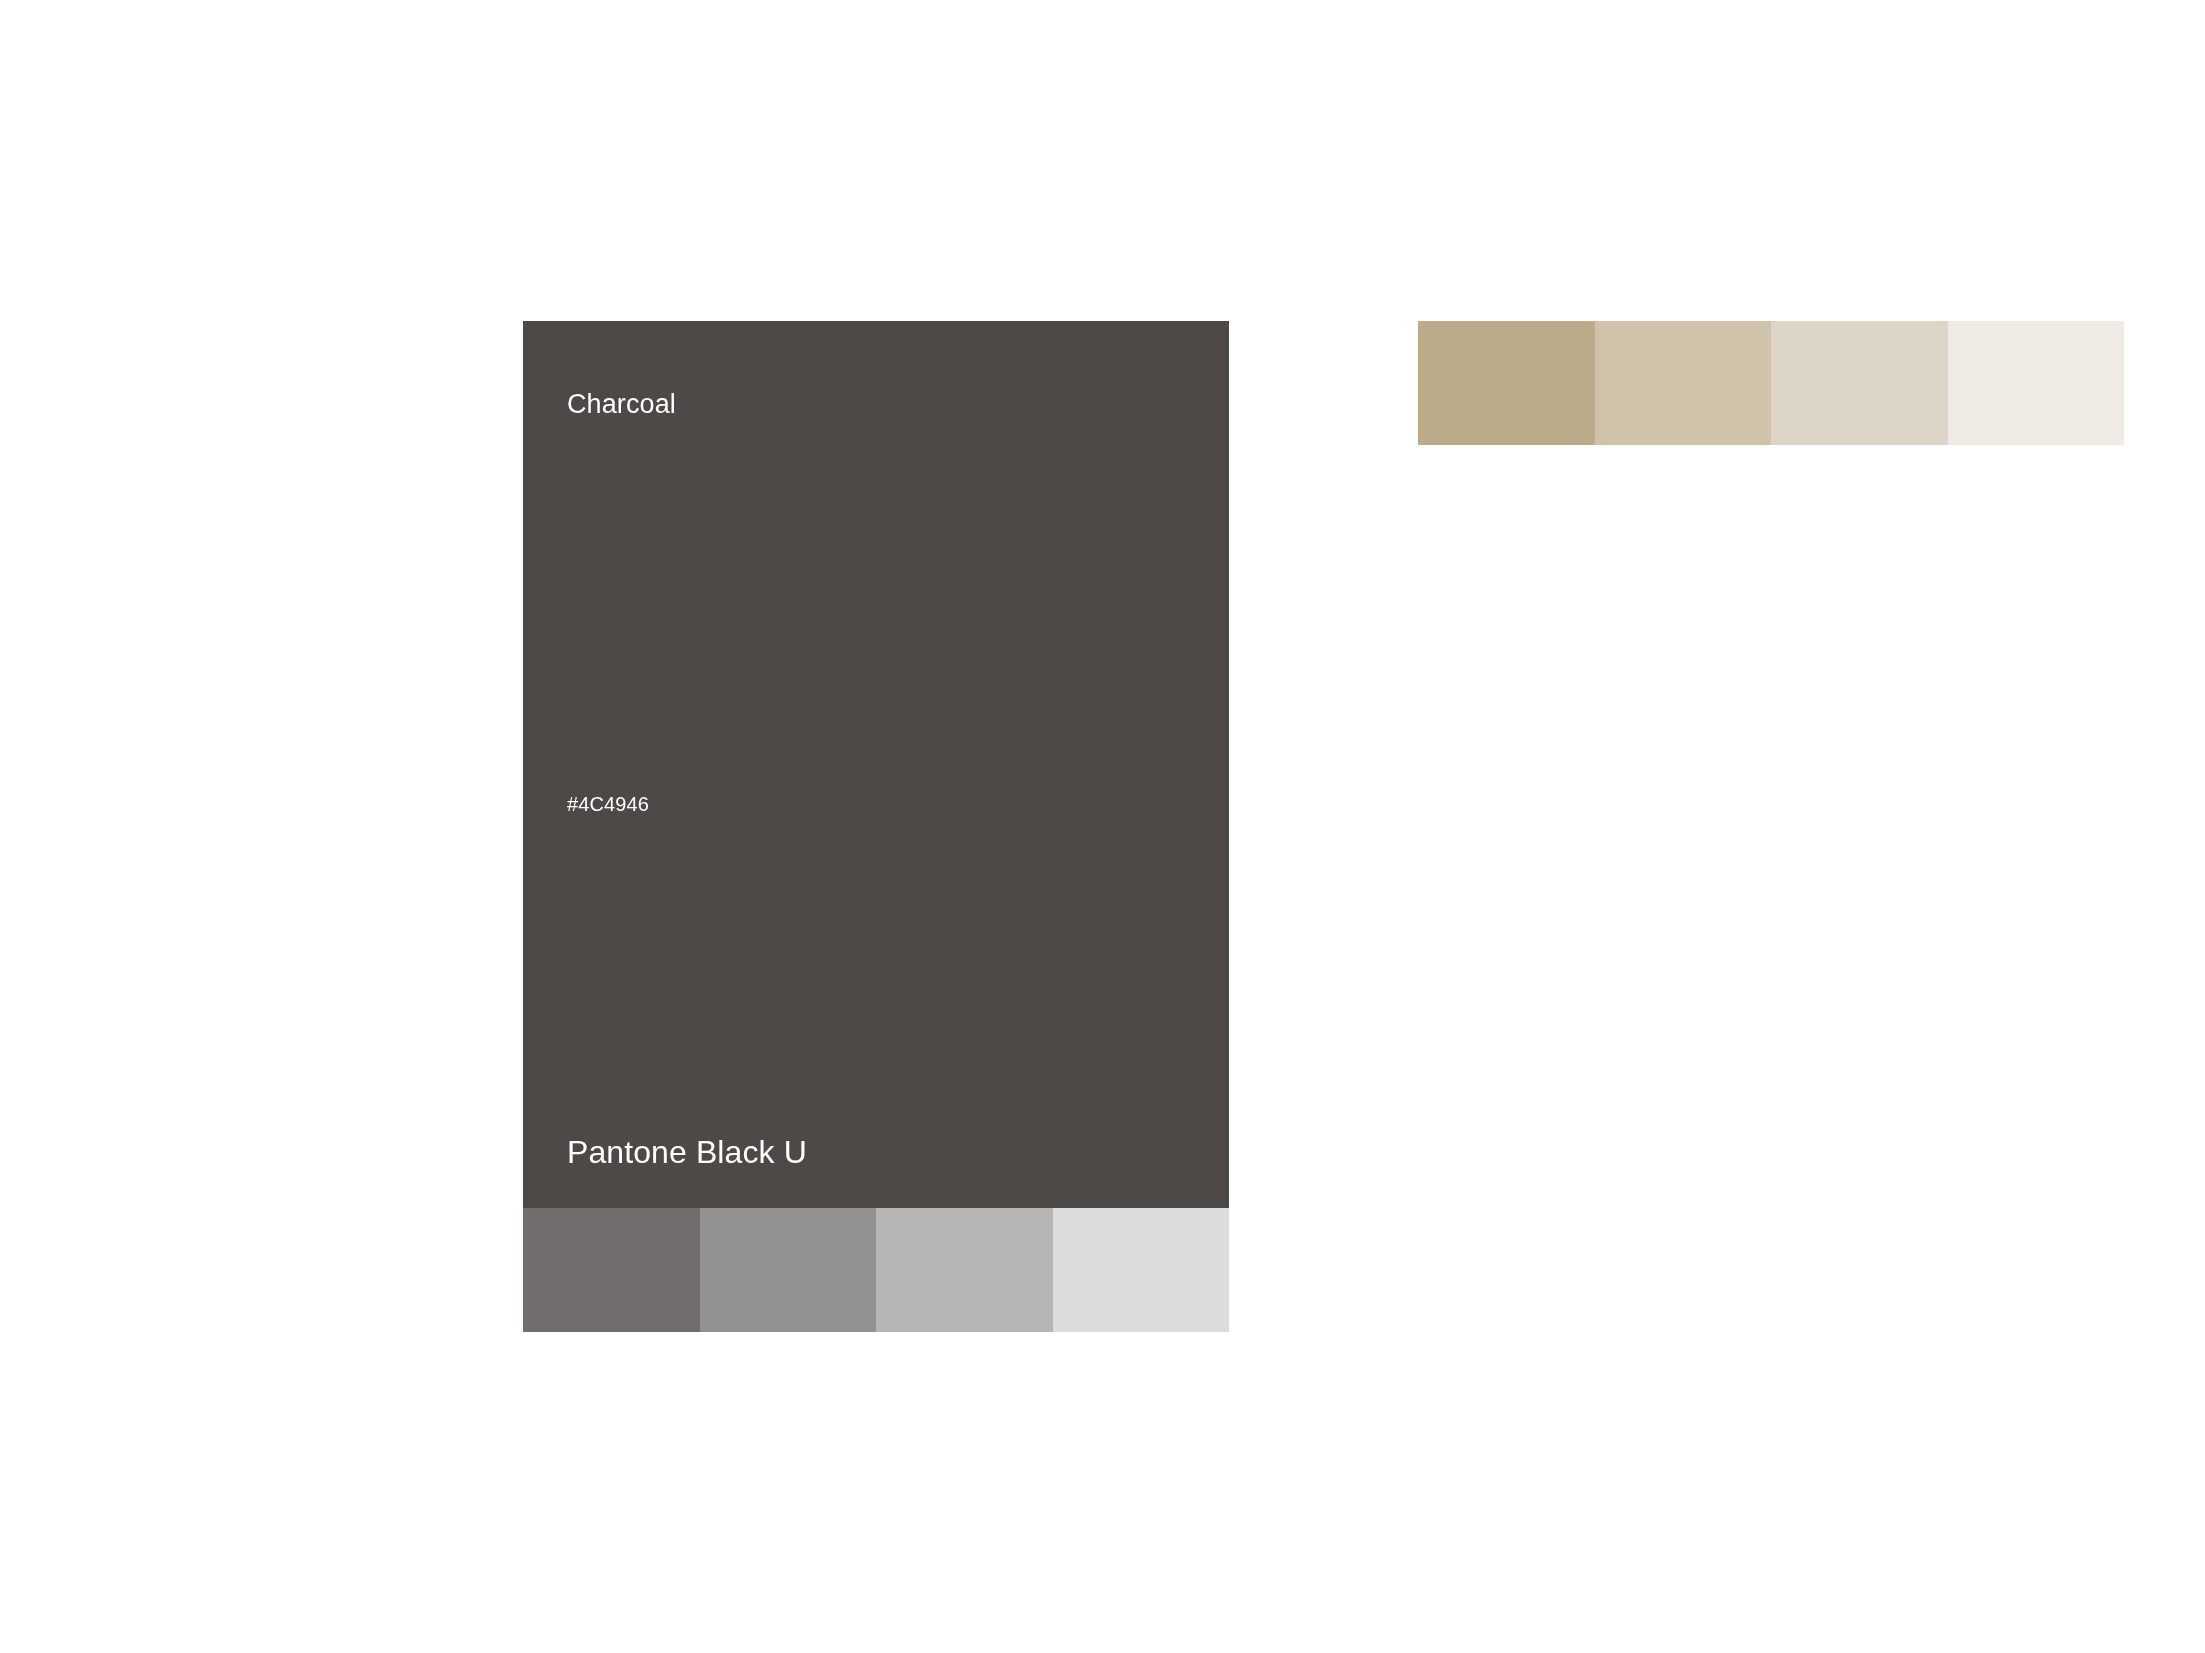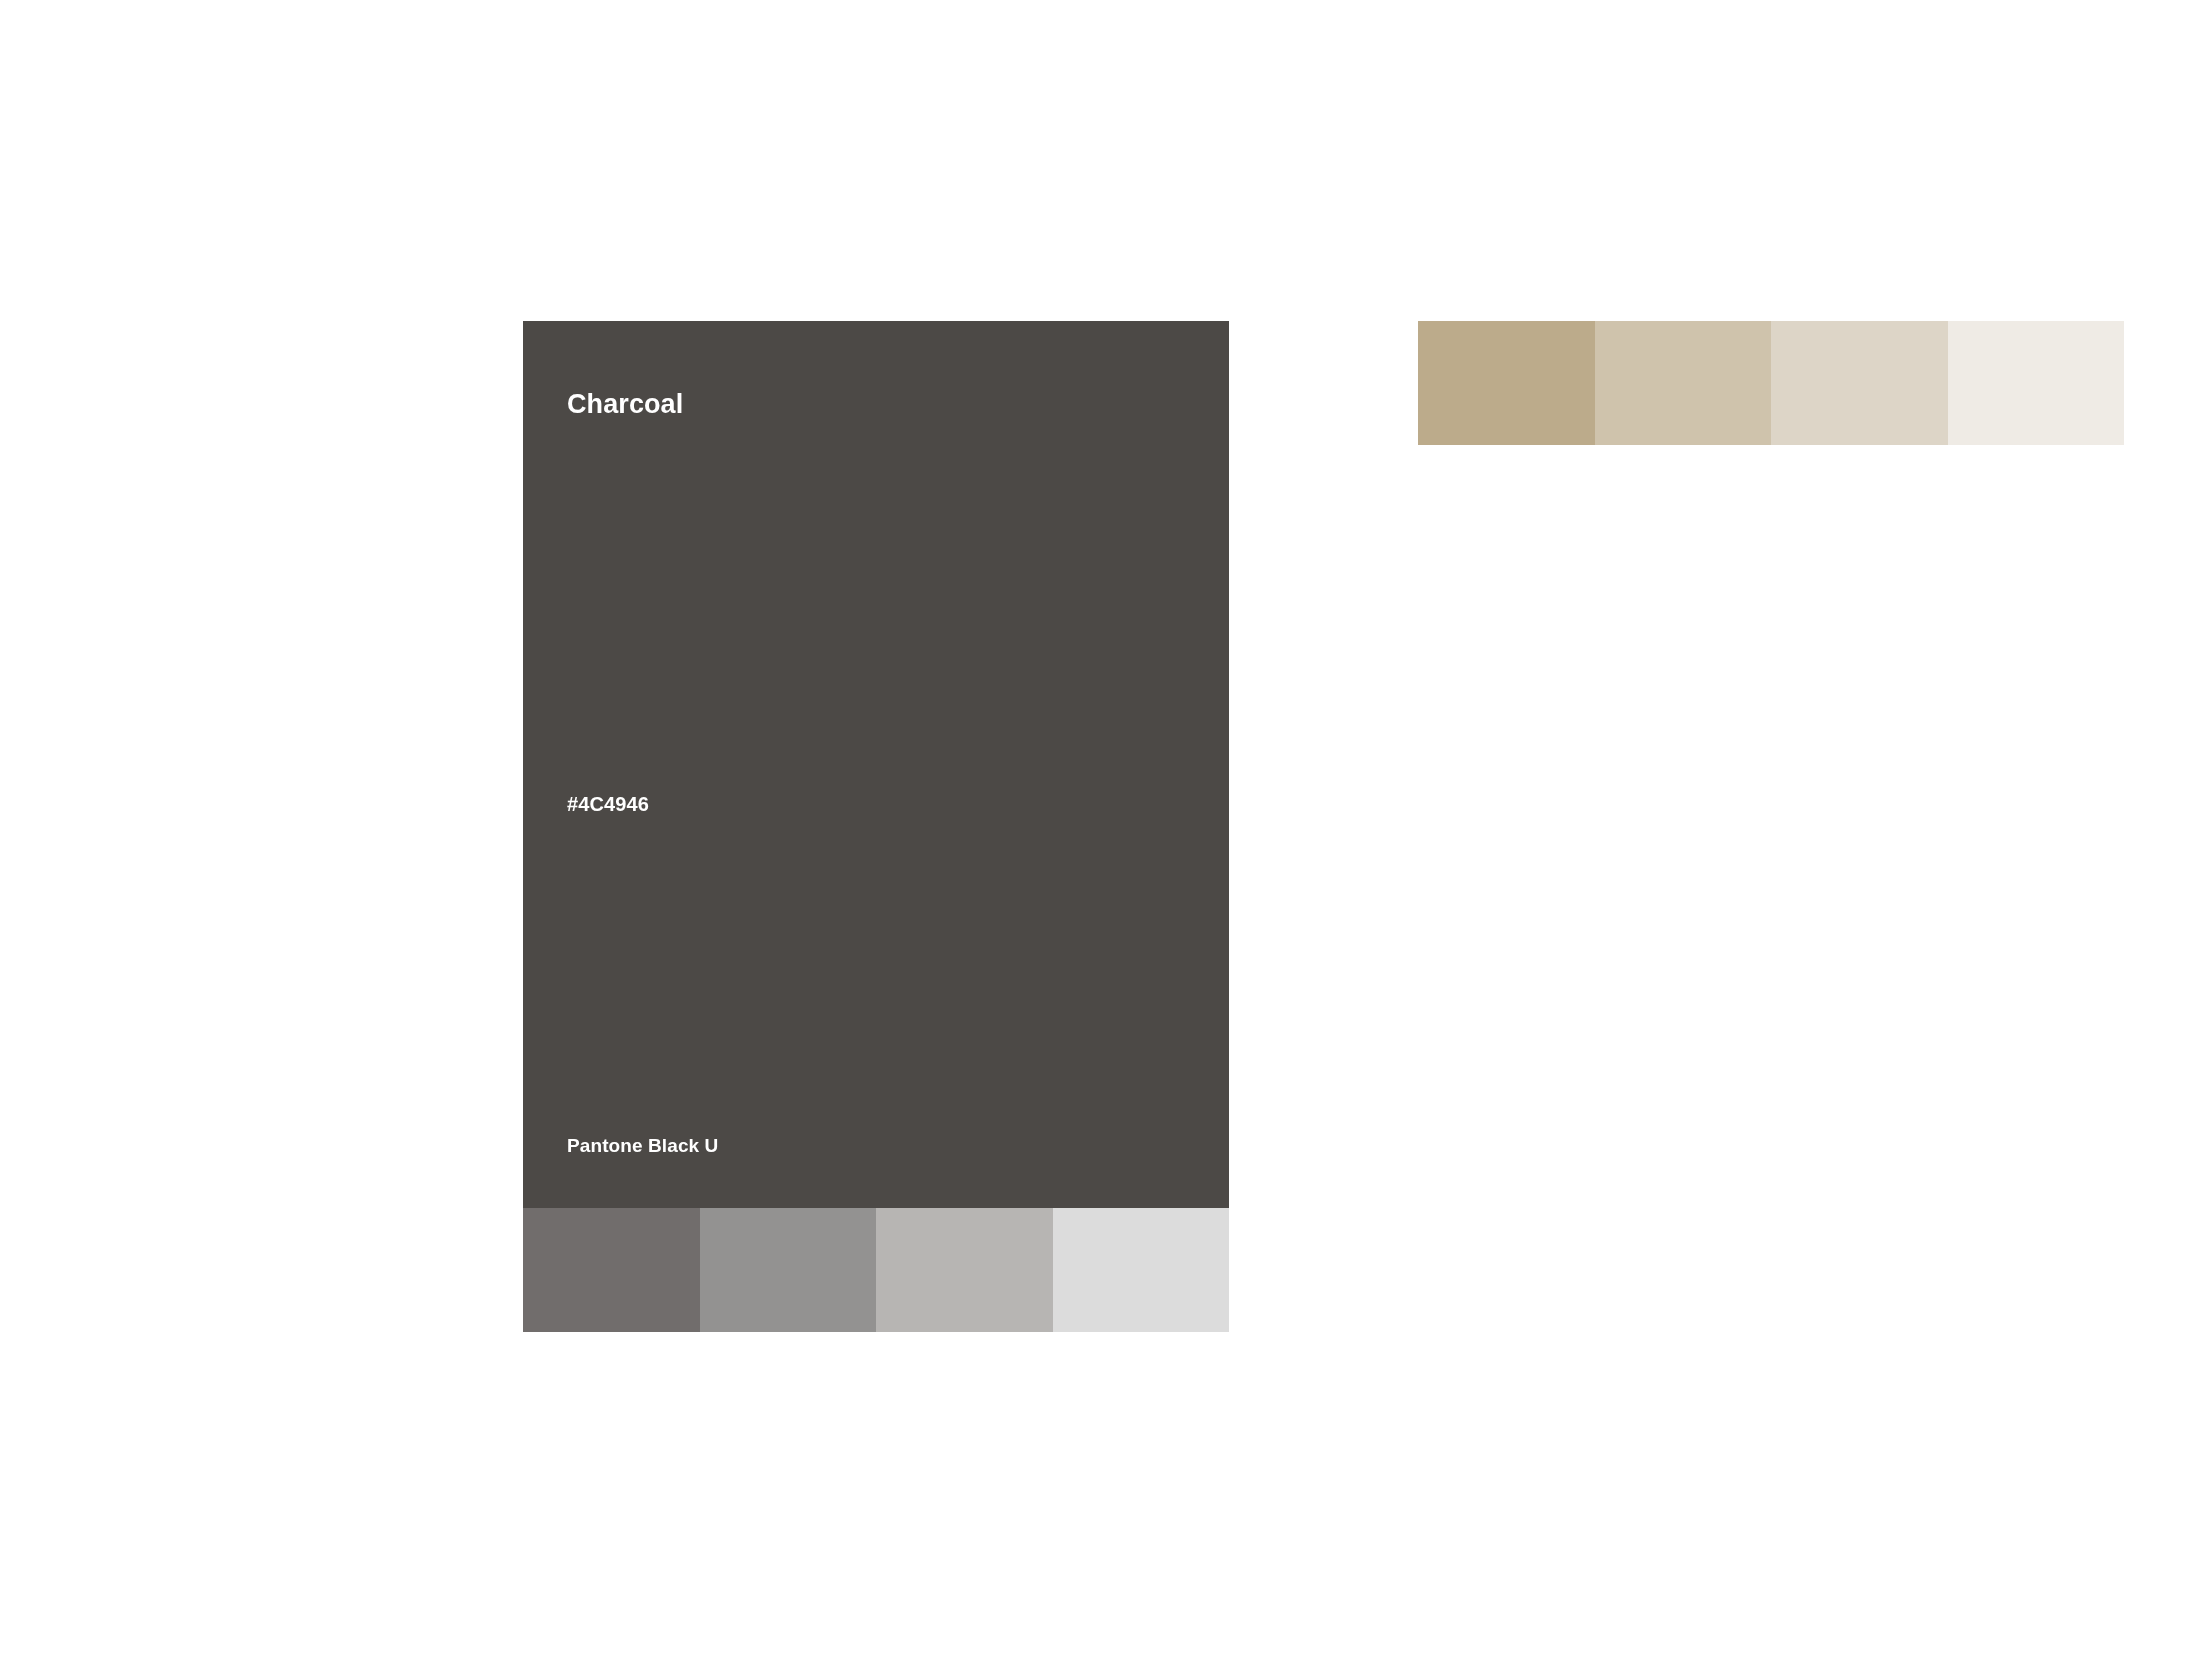--- a/index.html
+++ b/index.html
@@ -41,39 +41,39 @@
     position: relative;
     flex: 0 0 887px;
     height: 887px;
     box-sizing: border-box;
   }
 
   .card-label {
     position: absolute;
     left: 44px;
     color: #FFFFFF;
-    font-weight: 700;
+    font-weight: 400;
     white-space: nowrap;
     letter-spacing: 0.1px;
     line-height: 1;
   }
 
   .label-name {
     top: 70px;
     font-size: 27px;
   }
 
   .label-hex {
     top: 473px;
     font-size: 20px;
   }
 
   .label-pantone {
     top: 815px;
-    font-size: 19px;
+    font-size: 32px;
   }
 
   .tint-strip {
     flex: 0 0 124px;
     height: 124px;
     display: flex;
     flex-direction: row;
   }
 
   .tint-swatch {

